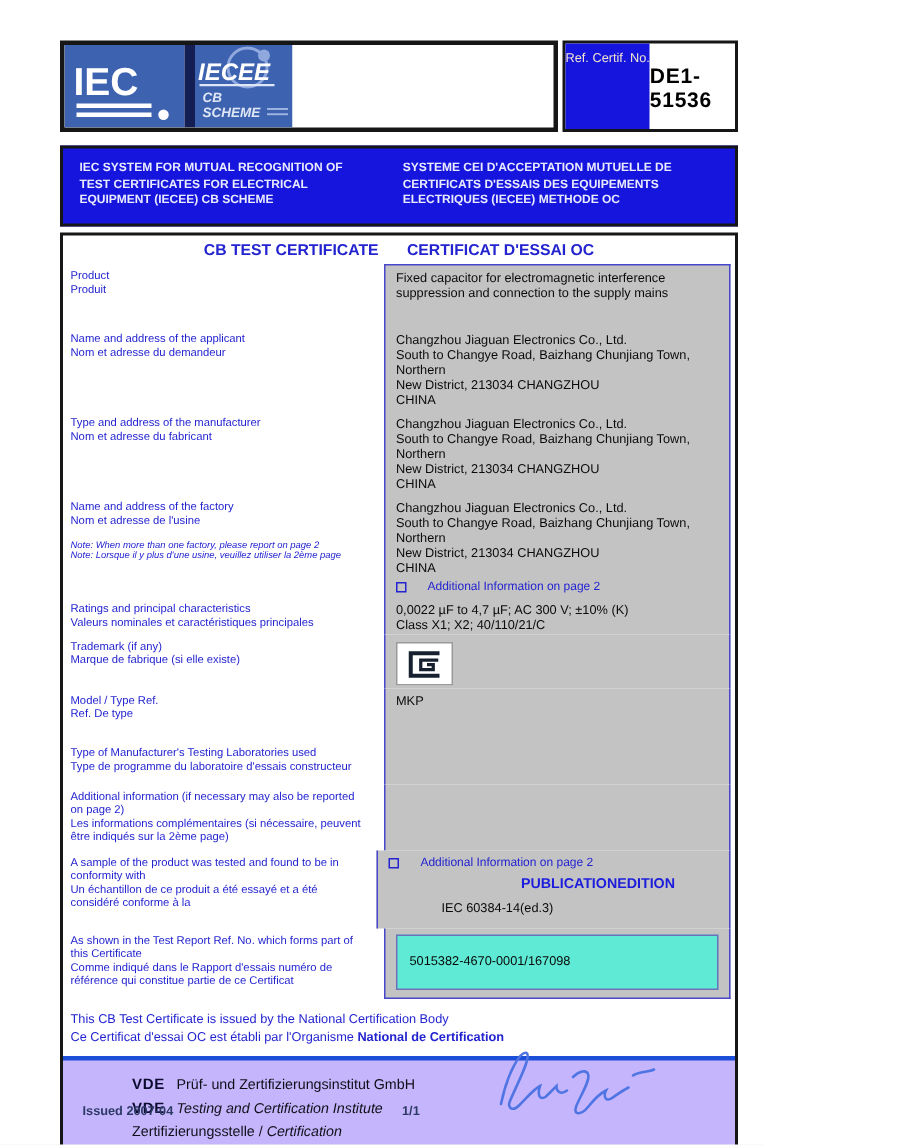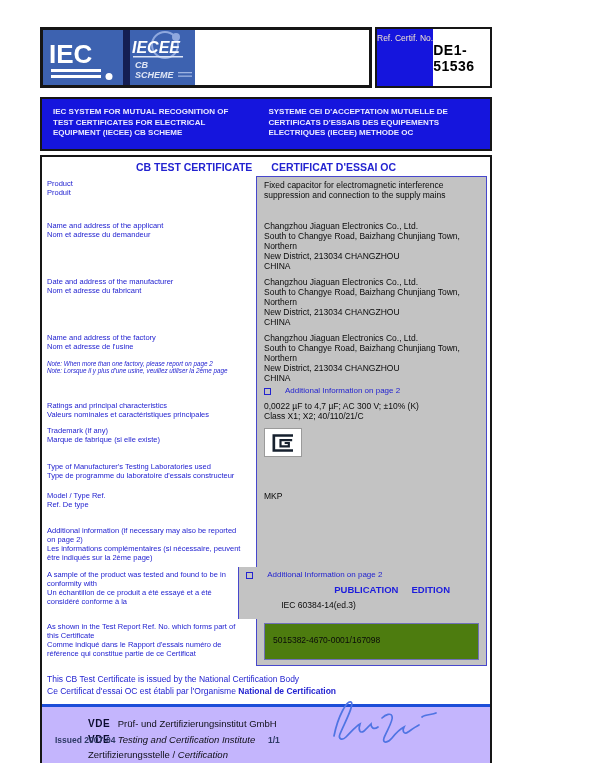--- a/index.html
+++ b/index.html
@@ -39,25 +39,25 @@
   .r-ratings { min-height:24px; }
   .r-trademark { min-height:32px; }
   .r-labs { min-height:29px; }
   .r-model { min-height:35px; }
   .r-additional { min-height:44px; }
   .r-sample { min-height:52px; }
   .r-report { min-height:42px; }
 
   .chkline { color:#2323d0; font-size:8px; display:flex; align-items:center; margin-top:3px;gap:10px; }
   .chk { width:7px; height:7px; border:1px solid #2323d0; margin-right:4px; flex:0 0 auto; }
-  .pubhead { display:flex; color:#1c1cdd; font-weight:bold; font-size:9.5px; margin:4px 0 5px;gap:13px; }
+  .pubhead { display:flex; color:#1c1cdd; font-weight:bold; font-size:9.5px; margin:4px 0 5px; }
   .pubhead .pub { margin-left:88px; }
   .pubhead .edi { margin-left:auto; margin-right:30px; }
   .standard { margin-top:3px;padding-left:35px; }
-  .report-box { border:1px solid #7070b8; background:#4d7c0f; padding:11px 8px 13px; margin:1px 1px 3px 0; }
+  .report-box { border:1px solid #7070b8; background:#5eead4; padding:11px 8px 13px; margin:1px 1px 3px 0; }
   .tm-box { width:38px; height:29px; background:#fff; border:1px solid #9a9a9a; display:flex; align-items:center; justify-content:center; margin-top:2px; }
 
   .issued-by { color:#2323d0; font-size:8.5px; line-height:1.4; padding:8px 6px 7px 5px; }
   .issued-by b { font-weight:bold; }
 
   .footer-wrap { position:relative; }
   .vde { background:#c4b5fd; border-top:3px solid #1d4ed8; padding:9px 0 5px 46px; font-size:9.5px; color:#101018; line-height:1.55; }
   .vlogo { font-weight:800; letter-spacing:0.5px; color:#0c0c30; margin-right:5px; font-size:10px; }
   .it { font-style:italic; }
   .sig-svg { position:absolute; right:38px; top:-14px; }
@@ -132,21 +132,21 @@
           <div class="val">
             <div>Changzhou Jiaguan Electronics Co., Ltd.</div>
             <div>South to Changye Road, Baizhang Chunjiang Town, Northern</div>
             <div>New District, 213034 CHANGZHOU</div>
             <div>CHINA</div>
           </div>
         </div>
 
         <div class="row r-manufacturer">
           <div class="lbl">
-            <div>Date and address of the manufacturer</div>
+            <div>Type and address of the manufacturer</div>
             <div>Nom et adresse du fabricant</div>
           </div>
           <div class="val">
             <div>Changzhou Jiaguan Electronics Co., Ltd.</div>
             <div>South to Changye Road, Baizhang Chunjiang Town, Northern</div>
             <div>New District, 213034 CHANGZHOU</div>
             <div>CHINA</div>
           </div>
         </div>
 
@@ -190,34 +190,34 @@
           <div class="val">
             <div class="tm-box">
               <svg width="30" height="24" viewBox="0 0 36 28">
                 <path d="M30 5 H7 V23 H30" fill="none" stroke="#16202e" stroke-width="3.2"></path>
                 <path d="M29 10.5 H15 V18 H25 V14 H20" fill="none" stroke="#16202e" stroke-width="2.6"></path>
               </svg>
             </div>
           </div>
         </div>
 
+        <div class="row r-model">
+          <div class="lbl">
+            <div>Model / Type Ref.</div>
+            <div>Ref. De type</div>
+          </div>
+          <div class="val">MKP</div>
+        </div>
+
         <div class="row r-labs">
           <div class="lbl">
             <div>Type of Manufacturer's Testing Laboratories used</div>
             <div>Type de programme du laboratoire d'essais constructeur</div>
           </div>
           <div class="val"></div>
-        </div>
-
-        <div class="row r-model">
-          <div class="lbl">
-            <div>Model / Type Ref.</div>
-            <div>Ref. De type</div>
-          </div>
-          <div class="val">MKP</div>
         </div>
 
         <div class="row r-additional">
           <div class="lbl">
             <div>Additional information (if necessary may also be reported on page 2)</div>
             <div>Les informations complémentaires (si nécessaire, peuvent être indiqués sur la 2ème page)</div>
           </div>
           <div class="val"></div>
         </div>
 

